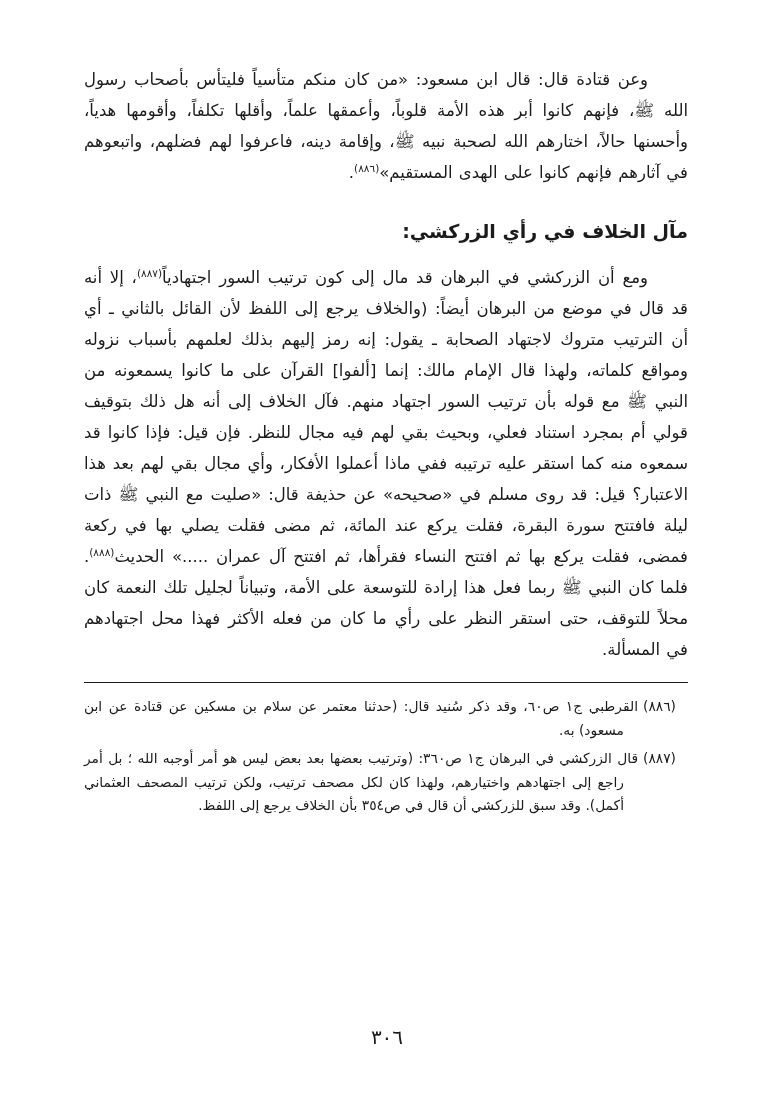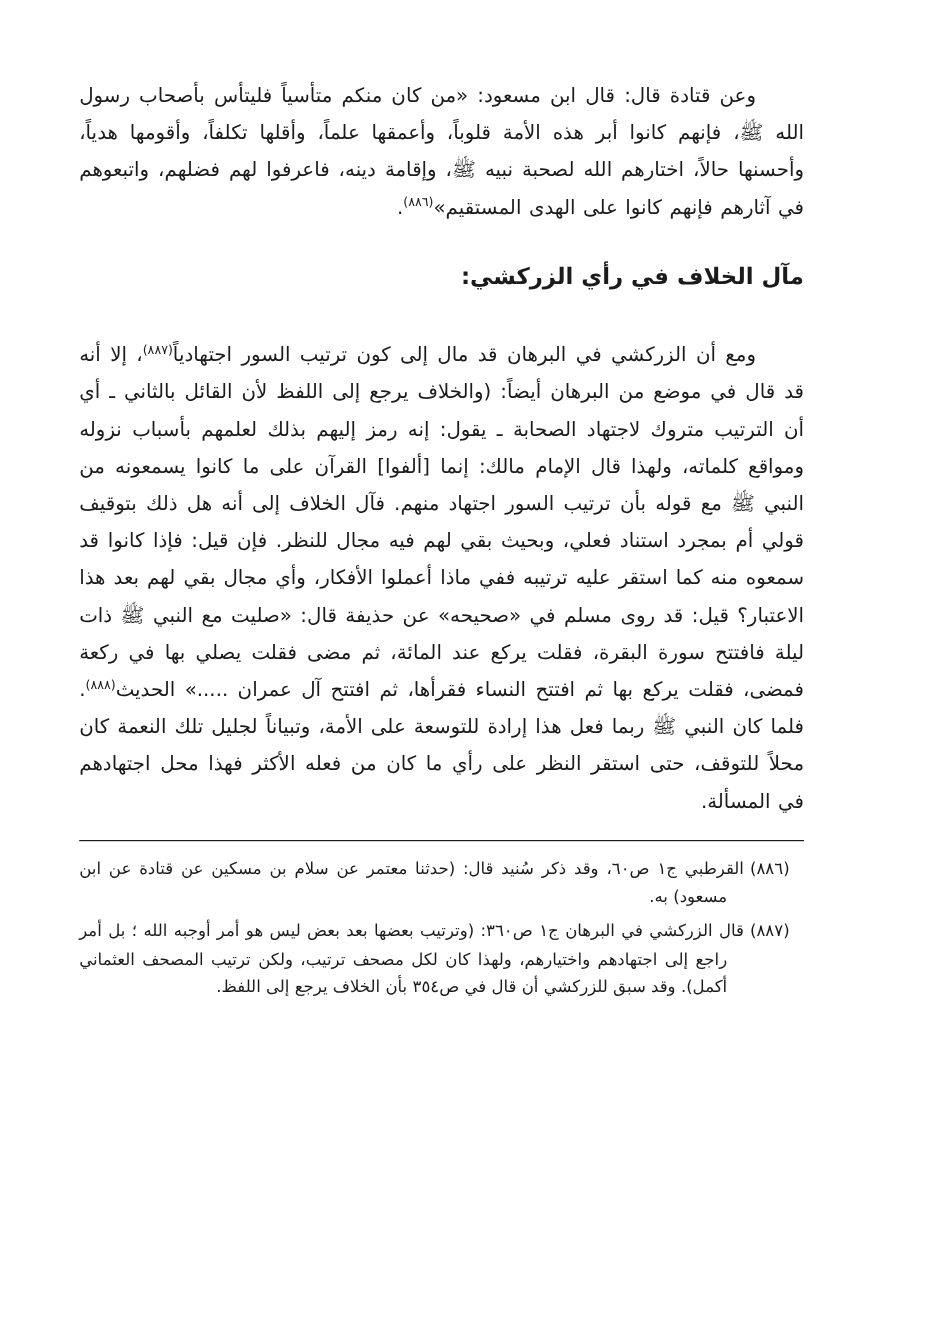--- a/index.html
+++ b/index.html
@@ -14,39 +14,39 @@
     margin: 0 auto;
     background: #ffffff;
     font-family: "DejaVu Sans", sans-serif;
     color: #1b1b1b;
     direction: rtl;
     overflow: hidden;
   }
   .content {
     position: absolute;
     top: 64px;
-    right: 104px;
+    right: 86px;
     width: 604px;
   }
   .para {
     margin: 0;
     font-size: 16.5px;
     line-height: 31px;
     text-align: justify;
     text-indent: 40px;
     word-spacing: 1px;
   }
   .para sup,
   sup {
     font-size: 10.5px;
     line-height: 0;
     vertical-align: 6px;
   }
   .heading {
-    margin: 32px 0 38px 0;
+    margin: 32px 0 20px 0;
     font-size: 19px;
     font-weight: bold;
     text-indent: 0;
   }
   .fn-sep {
     border: 0;
     border-top: 1.6px solid #1b1b1b;
     margin: 17px 0 12px 0;
     width: 100%;
   }
@@ -85,13 +85,14 @@
 
     <hr class="fn-sep">
 
     <div class="footnotes">
       <p class="footnote"><span class="fn-marker">(٨٨٦)</span><span>القرطبي ج١ ص٦٠، وقد ذكر سُنيد قال: (حدثنا معتمر عن سلام بن مسكين عن قتادة عن ابن مسعود) به.</span></p>
       <p class="footnote"><span class="fn-marker">(٨٨٧)</span><span>قال الزركشي في البرهان ج١ ص٣٦٠: (وترتيب بعضها بعد بعض ليس هو أمر أوجبه الله ؛ بل أمر راجع إلى اجتهادهم واختيارهم، ولهذا كان لكل مصحف ترتيب، ولكن ترتيب المصحف العثماني أكمل). وقد سبق للزركشي أن قال في ص٣٥٤ بأن الخلاف يرجع إلى اللفظ.</span></p>
     </div>
 
   </div>
 
+  <div class="page-number">٣٠٦</div>
 </div>
 
 </body></html>

